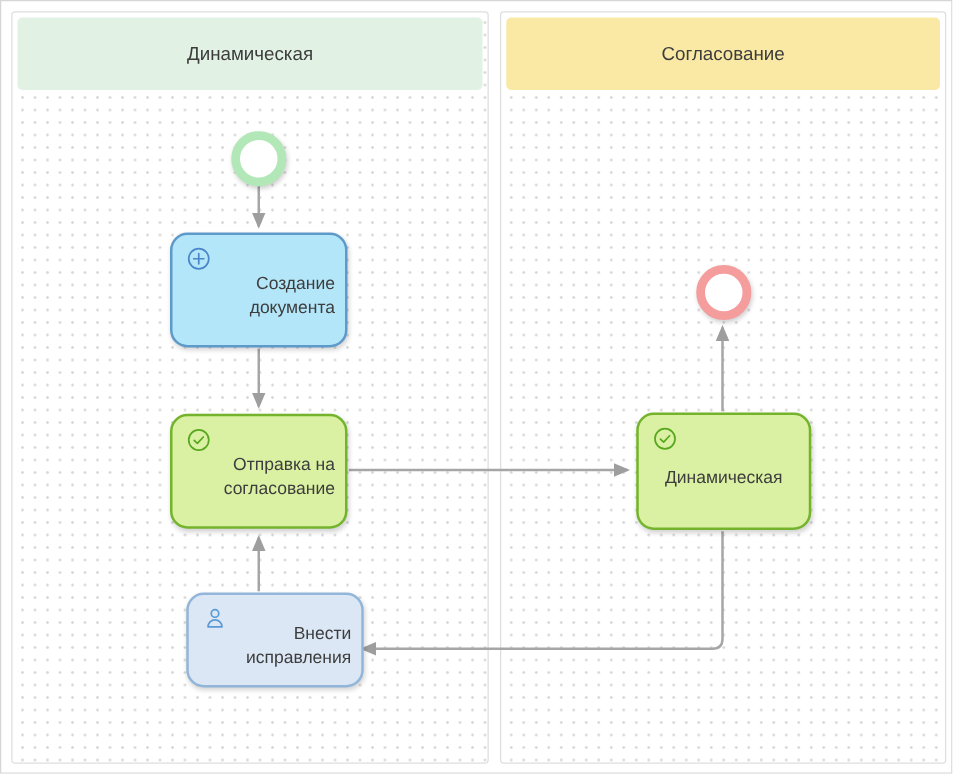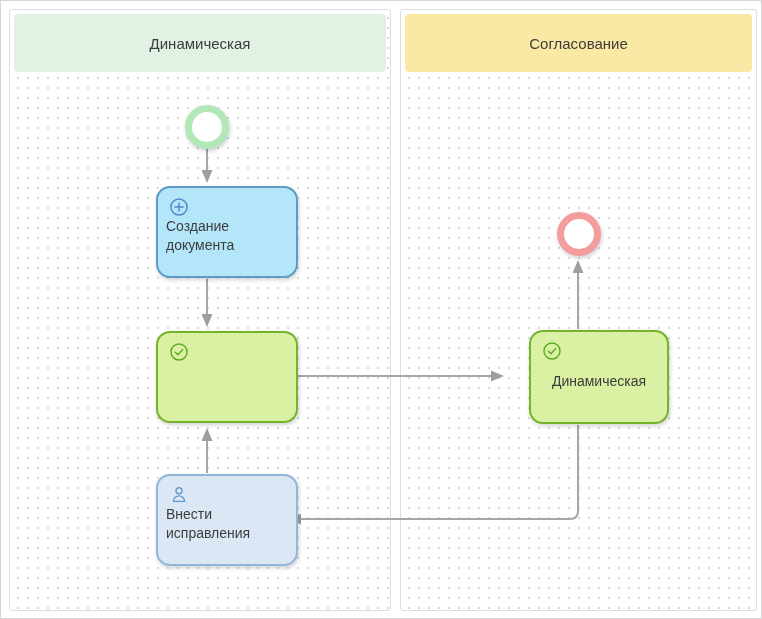--- a/index.html
+++ b/index.html
@@ -40,29 +40,28 @@
   svg.connections { position:absolute; left:0; top:0; pointer-events:none; }
   svg.connections path.flow { fill:none; stroke:#a6a6a6; stroke-width:2; }
 
   .task {
     position:absolute;
     width:142px;
     border-radius:14px;
     border:2px solid;
     box-shadow:1px 2px 4px rgba(0,0,0,0.18);
     display:flex; align-items:center; justify-content:center;
-    text-align:left;
+    text-align:right;
     padding:12px 8px 4px 8px;
     font-size:14px; line-height:1.35; color:#3d3d3d;
     cursor:pointer;
-    margin-left:20px;
   }
   .task-blue      { left:135px; top:185px; height:92px; background:#b4e6f9; border-color:#5e9ac9; }
   .task-green-1   { left:135px; top:330px; height:92px; background:#daf0a2; border-color:#74b42c; }
-  .task-lightblue { left:135px; top:473px; height:92px; background:#dbe7f4; border-color:#92b6da; }
+  .task-lightblue { left:148px; top:473px; height:76px; background:#dbe7f4; border-color:#92b6da; }
   .task-green-2   { left:508px; top:329px; width:140px; height:94px; background:#daf0a2; border-color:#74b42c; }
 
   .task-icon { position:absolute; left:10px; top:8px; width:22px; height:22px; }
 
   .event {
     position:absolute;
     width:44px; height:44px;
     border-radius:50%;
     background:#fff;
     box-shadow:1px 2px 4px rgba(0,0,0,0.20);
@@ -110,20 +109,21 @@
       <path d="M12,7.6 L12,16.4 M7.6,12 L16.4,12" stroke="#4a86c8" stroke-width="1.5" stroke-linecap="round"></path>
     </svg>
     <span>Создание документа</span>
   </div>
 
   <div class="task task-green-1">
     <svg class="task-icon" viewBox="0 0 24 24">
       <circle cx="12" cy="12" r="8.75" fill="none" stroke="#58a81f" stroke-width="1.5"></circle>
       <path d="M8,12.3 L10.8,15 L16,9.4" fill="none" stroke="#58a81f" stroke-width="1.5" stroke-linecap="round" stroke-linejoin="round"></path>
     </svg>
+    <span>Отправка на согласование</span>
   </div>
 
   <div class="task task-lightblue">
     <svg class="task-icon" viewBox="0 0 24 24">
       <circle cx="12" cy="7.4" r="3.3" fill="none" stroke="#5b9bd5" stroke-width="1.5"></circle>
       <path d="M5.9,19 a6.1,6.1 0 0 1 12.2,0 Z" fill="none" stroke="#5b9bd5" stroke-width="1.5" stroke-linejoin="round"></path>
     </svg>
     <span>Внести исправления</span>
   </div>
 

